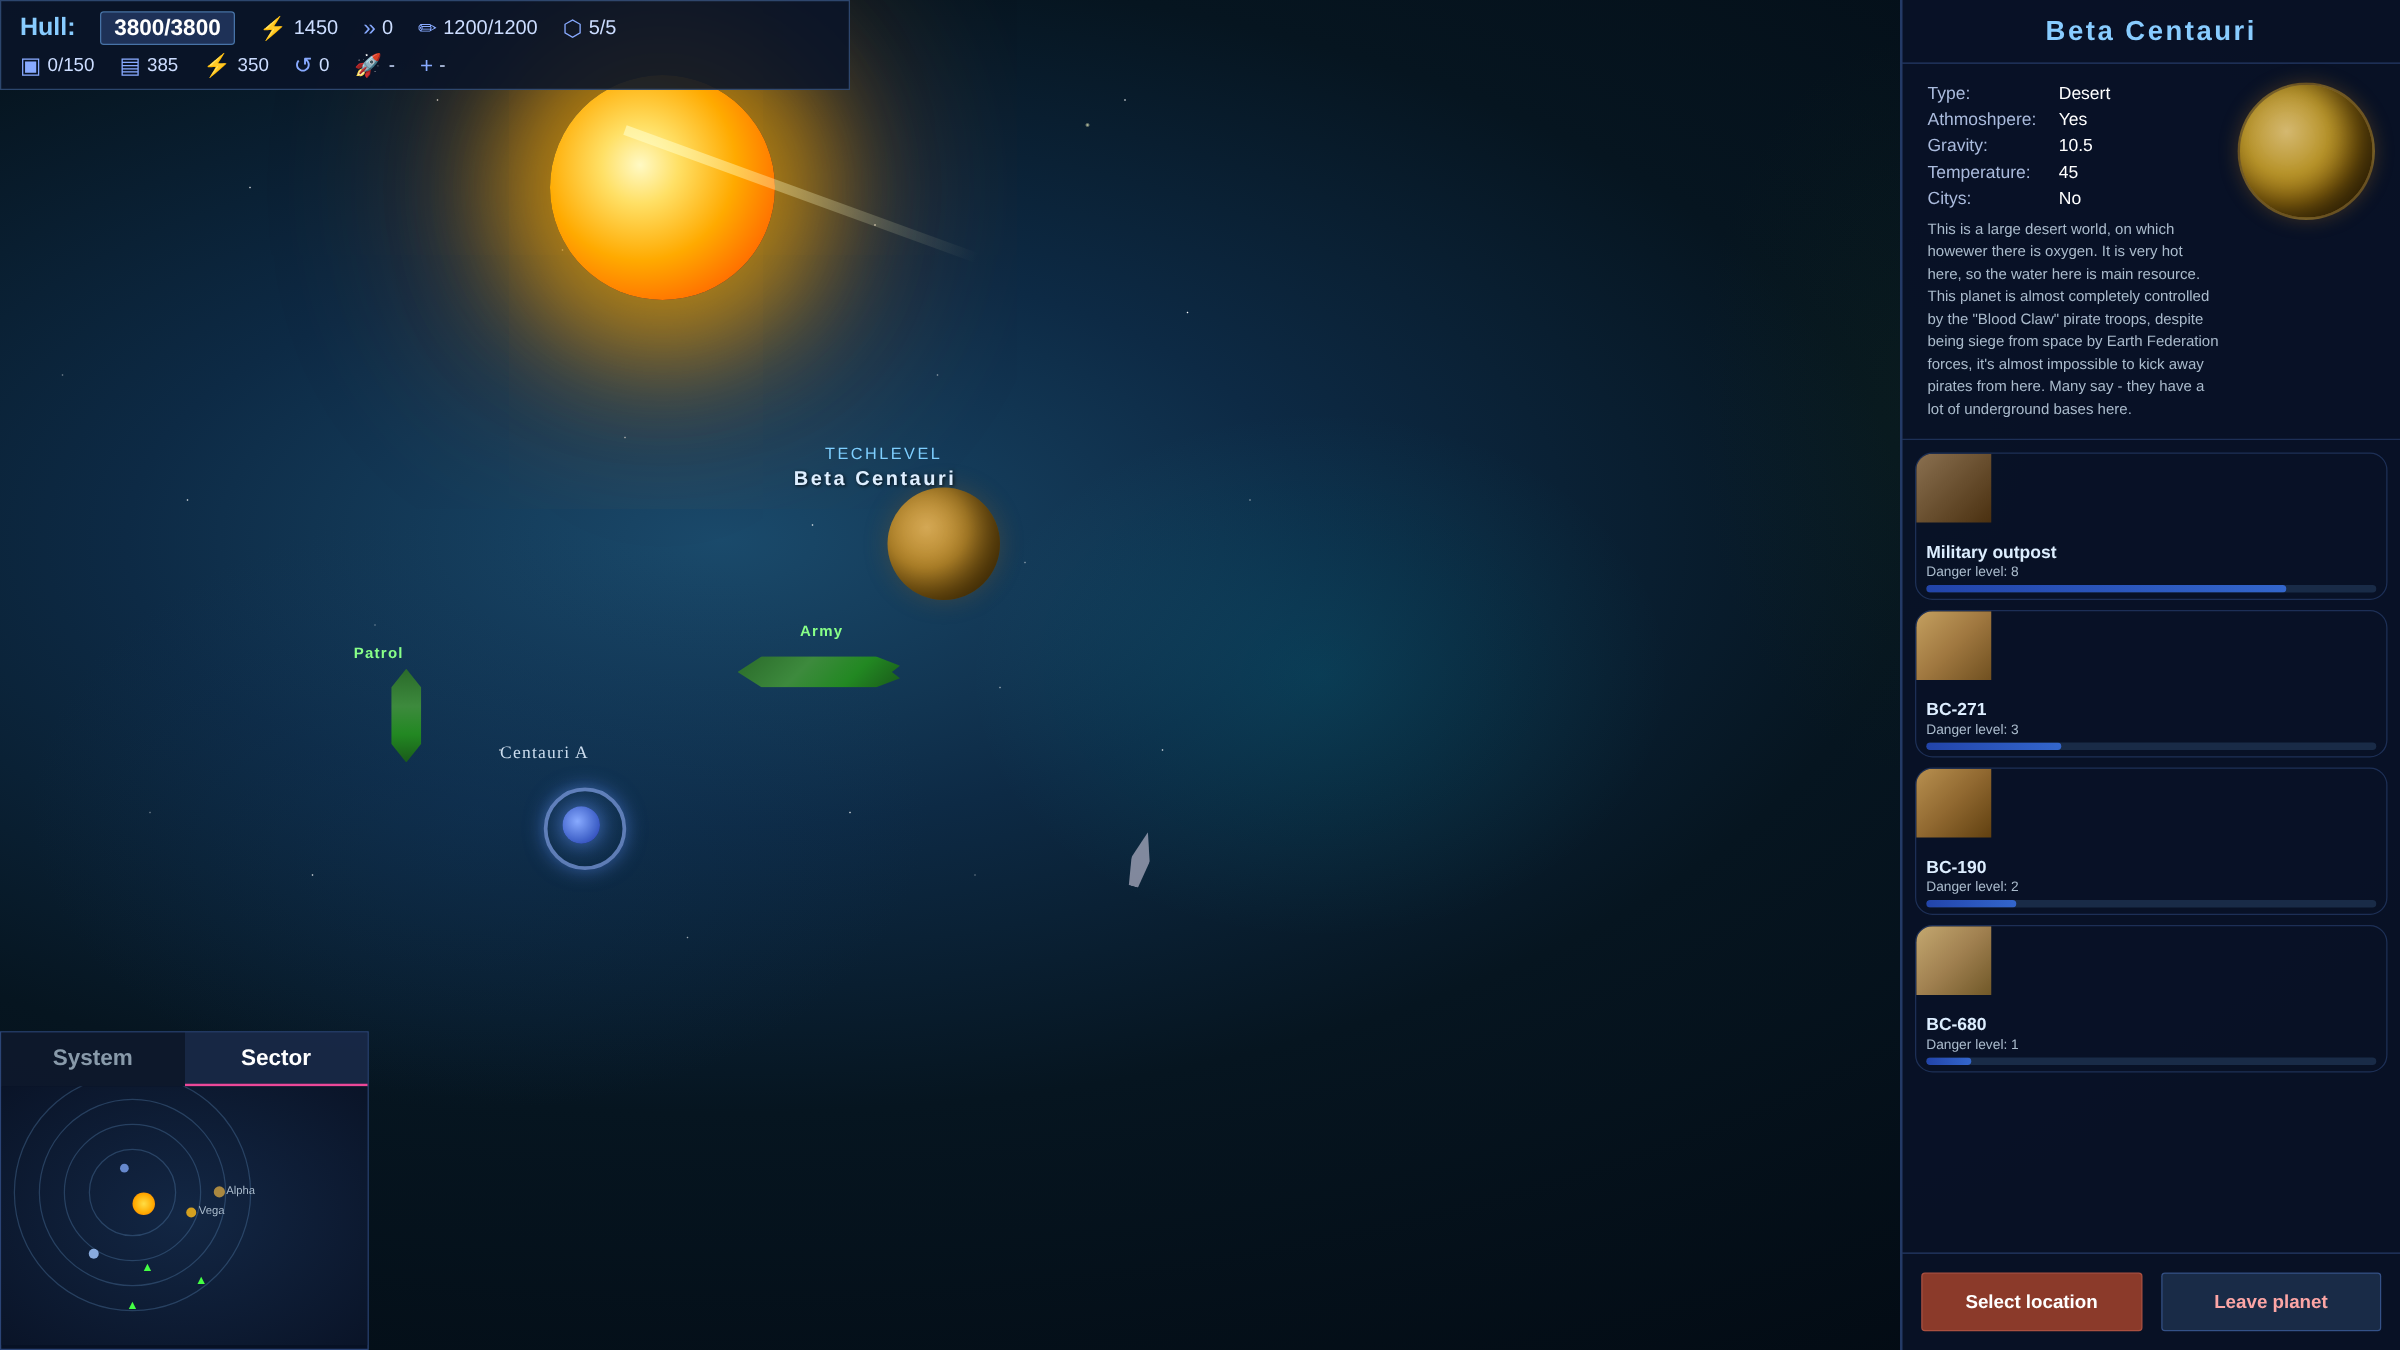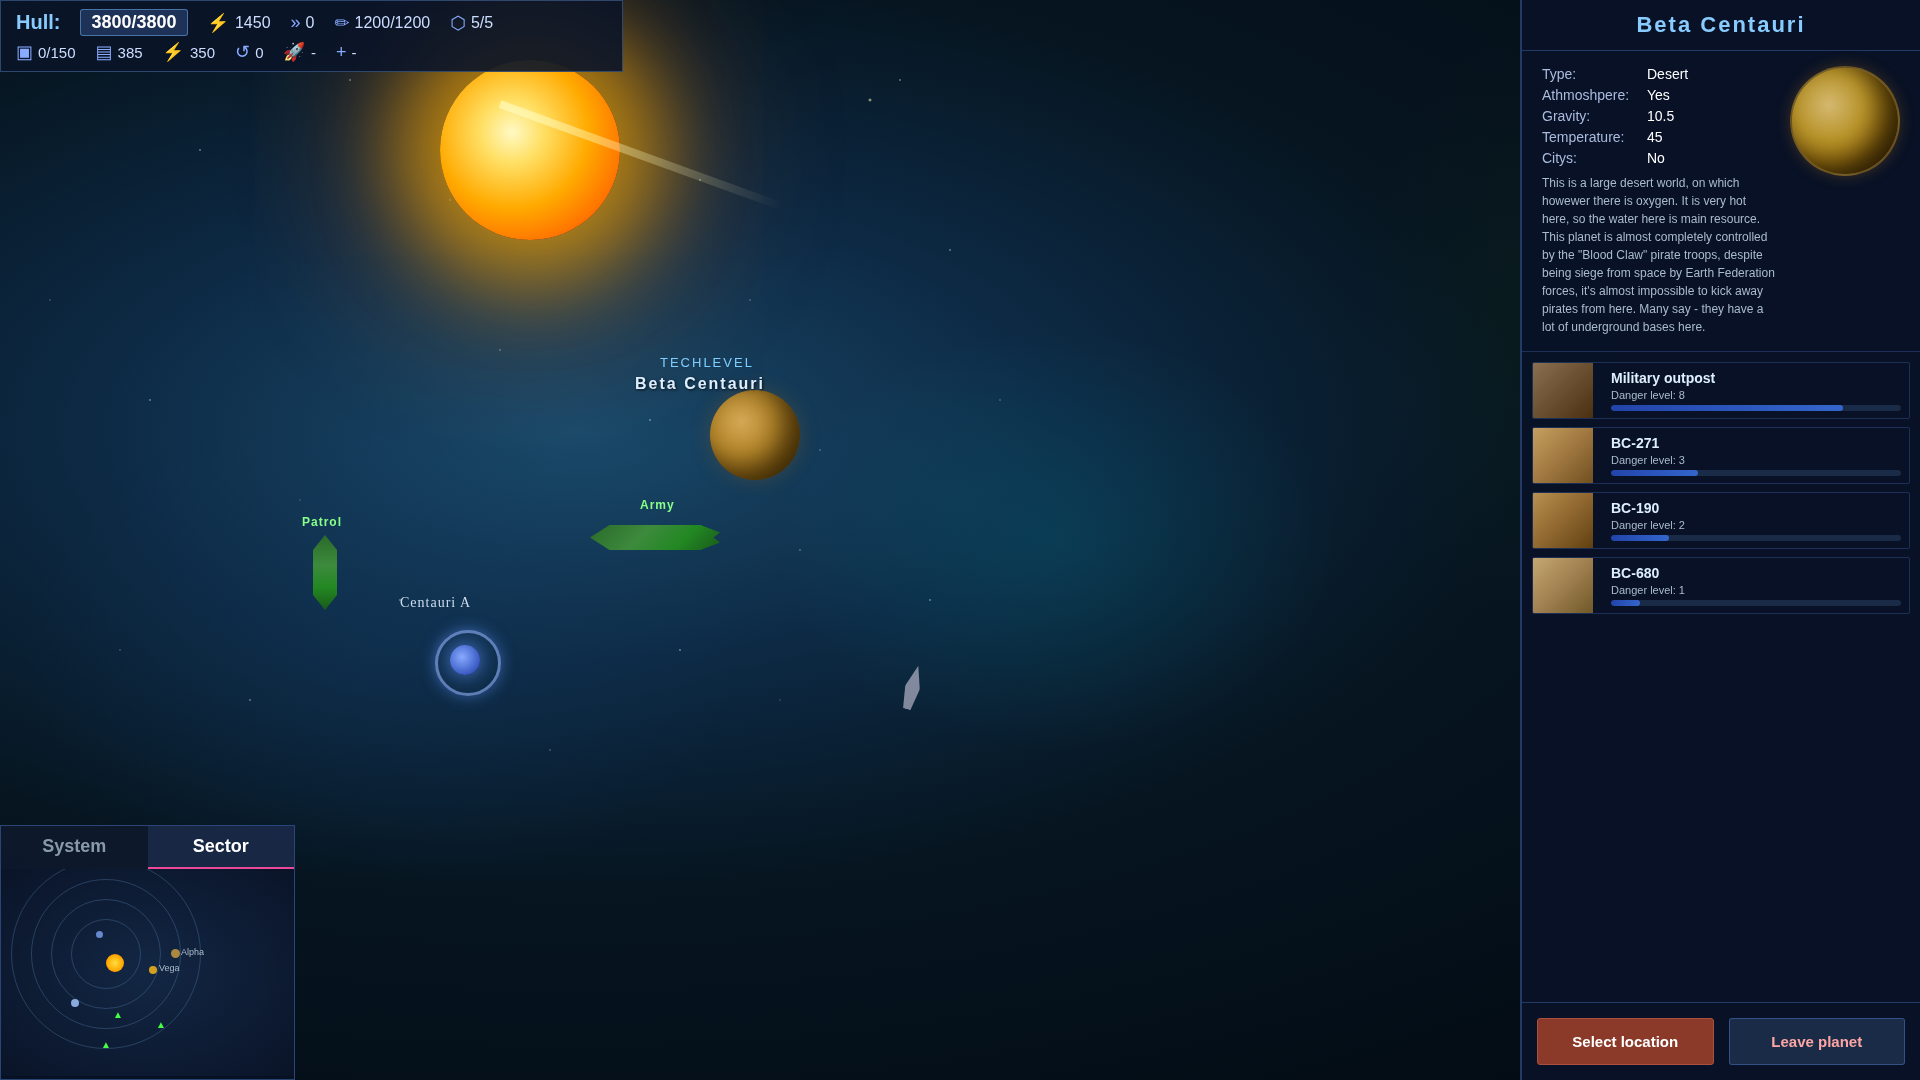--- a/index.html
+++ b/index.html
@@ -152,21 +152,21 @@
       width: 130px;
       height: 25px;
       background: linear-gradient(135deg, #2a6a2a 0%, #3d8a3d 40%, #228822 70%, #1a5a1a 100%);
       clip-path: polygon(0 50%, 15% 0%, 85% 0%, 100% 30%, 95% 50%, 100% 70%, 85% 100%, 15% 100%);
       box-shadow: 0 0 10px rgba(0,200,0,0.4);
     }
 
     
     .patrol-label {
       position: absolute;
-      left: 302px;
+      left: 283px;
       top: 515px;
       color: #88ff88;
       font-size: 12px;
       font-weight: bold;
       letter-spacing: 1px;
     }
 
     .patrol-ship {
       position: absolute;
       left: 305px;
@@ -247,21 +247,21 @@
       background: rgba(180,180,200,0.7);
       clip-path: polygon(50% 0%, 80% 50%, 65% 100%, 35% 100%, 20% 50%);
       transform: rotate(15deg);
     }
 
     
     .hud-top {
       position: absolute;
       top: 0;
       left: 0;
-      width: 623px;
+      width: 680px;
       background: rgba(10,20,40,0.9);
       border: 1px solid rgba(80,120,180,0.5);
       padding: 8px 15px;
       display: flex;
       flex-wrap: wrap;
       align-items: center;
       gap: 5px 20px;
     }
 
     .hud-hull-label {
@@ -381,22 +381,23 @@
       overflow-y: auto;
       padding: 10px;
     }
 
     .location-item {
       display: flex;
       gap: 10px;
       margin-bottom: 8px;
       cursor: pointer;
       border: 1px solid rgba(80,120,200,0.3);
-      border-radius: 2px;
+      border-radius: 14px;
       overflow: hidden;
+      flex-direction: column;
     }
 
     .location-thumb {
       width: 60px;
       height: 55px;
       flex-shrink: 0;
     }
 
     .loc-thumb-military {
       background: linear-gradient(135deg, #8a7050 0%, #6a5030 50%, #4a3010 100%);

